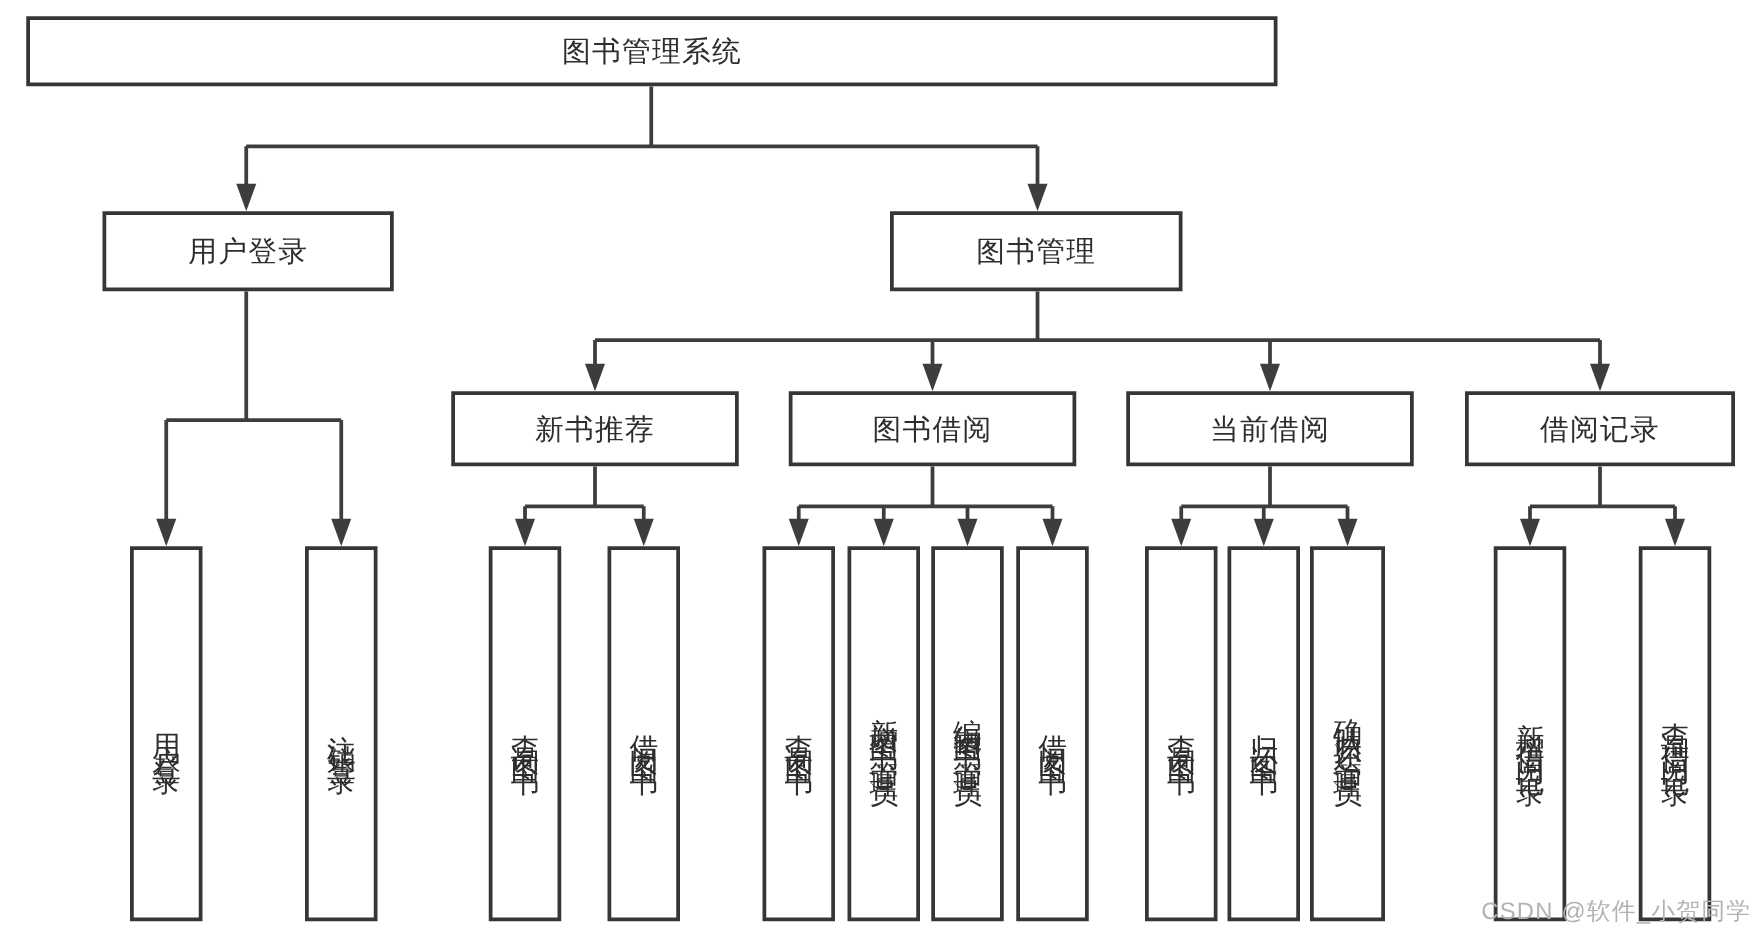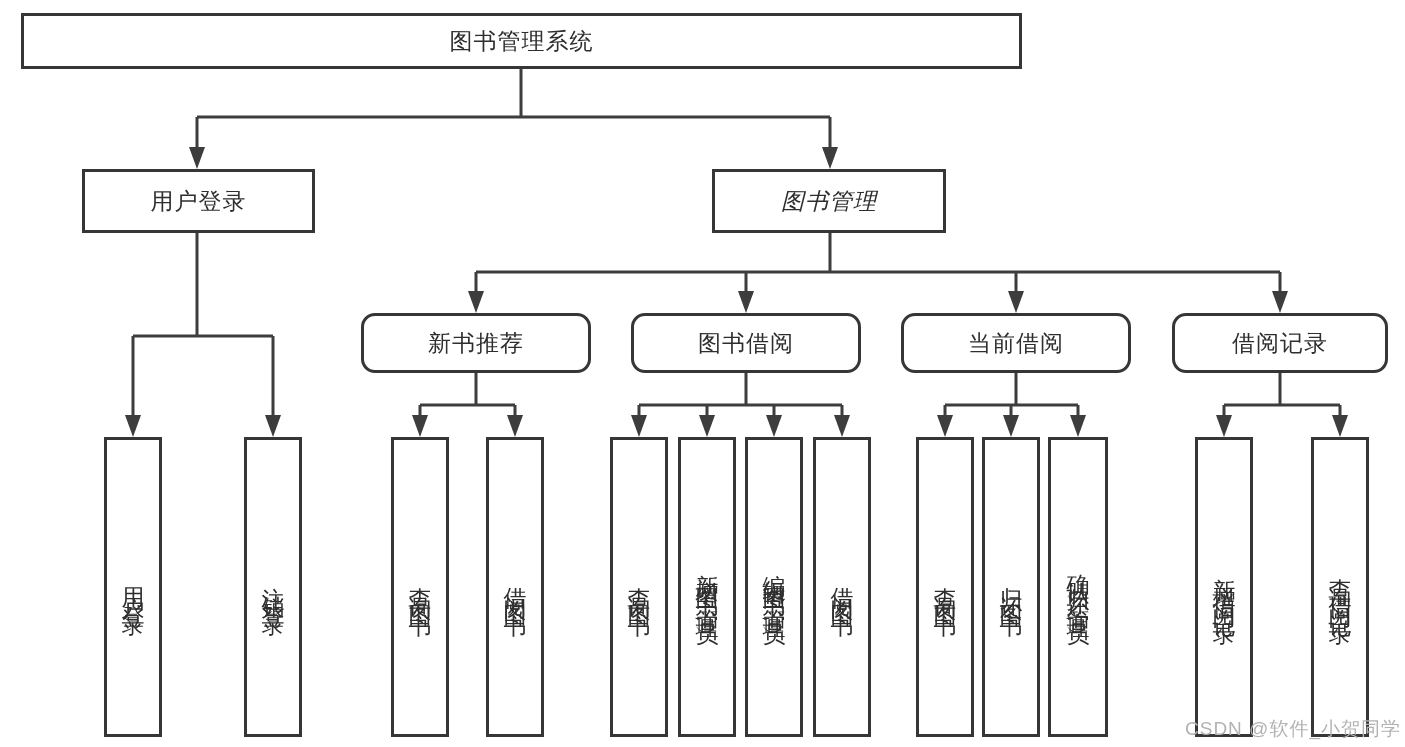--- a/index.html
+++ b/index.html
@@ -32,22 +32,22 @@
     color: #2e2e2e;
     z-index: 2;
   }
   .h-box {
     font-size: 23px;
     letter-spacing: 1px;
     white-space: nowrap;
   }
   .root-box   { left: 21px;  top: 13px;  width: 1001px; height: 56px; }
   .l2-a       { left: 82px;  top: 169px; width: 233px;  height: 64px; }
-  .l2-b       { left: 712px; top: 169px; width: 234px;  height: 64px; font-style: italic; }
-  .l3         { top: 313px; height: 60px; border-radius: 14px; }
+  .l2-b       { left: 712px; top: 169px; width: 234px;  height: 64px; }
+  .l3         { top: 313px; height: 60px; }
   .l3-a       { left: 361px;  width: 230px; }
   .l3-b       { left: 631px;  width: 230px; }
   .l3-c       { left: 901px;  width: 230px; }
   .l3-d       { left: 1172px; width: 216px; }
   .leaf {
     top: 437px;
     height: 300px;
     width: 58px;
     writing-mode: vertical-rl;
     text-orientation: mixed;

